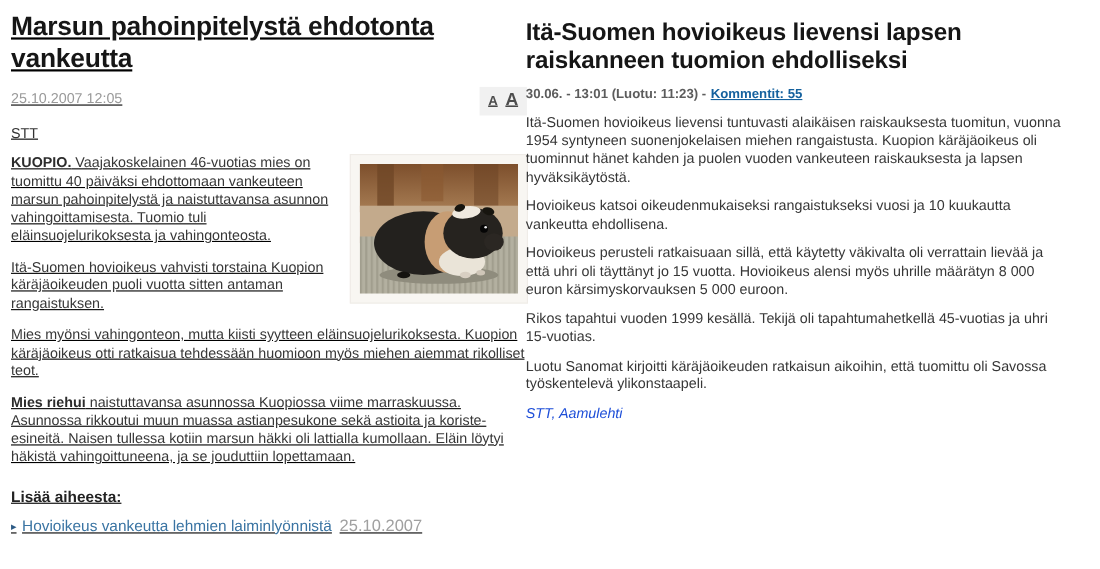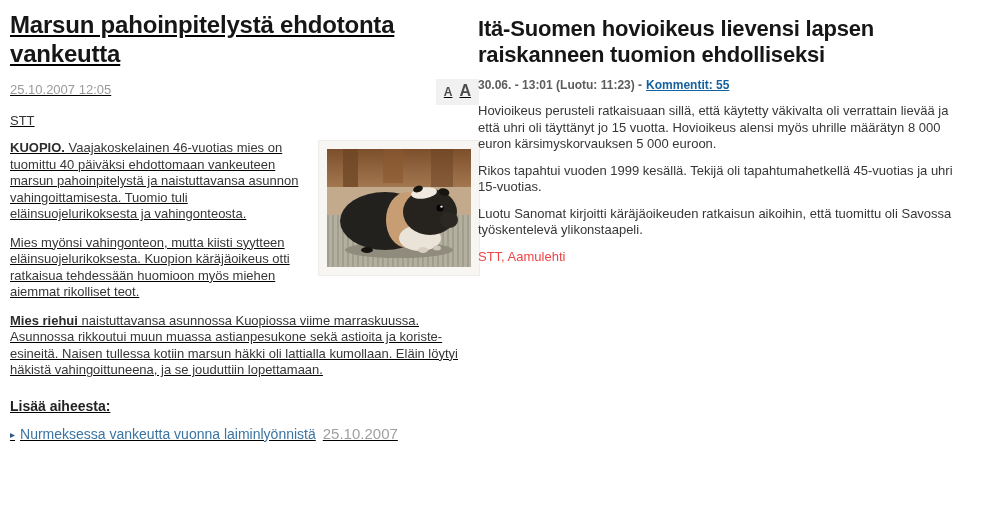--- a/index.html
+++ b/index.html
@@ -27,21 +27,21 @@
   .related-link{color:#3a74a3;text-decoration:none;cursor:pointer;}
   .related-date{color:#a0a0a0;font-size:15px;margin-left:7px;}
 
   
   .col-right{position:absolute;left:478px;top:0;width:494px;}
   .right-title{margin:16px 0 0;font-size:22px;line-height:26px;font-weight:700;color:#161616;width:475px;letter-spacing:-0.2px;}
   .right-meta{margin-top:10px;font-size:12px;font-weight:700;color:#5c5c5c;}
   .comments-link{color:#15619e;text-decoration:underline;cursor:pointer;margin-left:4px;}
   .right-body{margin-top:11px;font-size:13px;line-height:16.5px;color:#373737;width:492px;}
   .right-body p{margin:0 0 10px;}
-  .right-byline{color:#ef4444;margin-top:4px;}
+  .right-byline{font-style:italic;color:#1d4ed8;margin-top:4px;}
 </style>
 </head>
 <body>
 
 <div class="page">
 
   <div class="col-left">
     <h1 class="left-title">Marsun pahoinpitelystä ehdotonta vankeutta</h1>
 
     <div class="meta-row">
@@ -84,38 +84,41 @@
           <ellipse cx="122" cy="71" rx="9" ry="8" fill="#2b2723"></ellipse>
           <circle cx="113" cy="59" r="3.6" fill="#050505"></circle>
           <circle cx="114.5" cy="57.6" r="1.2" fill="#e8e8e8"></circle>
           <ellipse cx="96" cy="101" rx="5" ry="3" fill="#d8cfc2"></ellipse>
           <ellipse cx="110" cy="99" rx="4" ry="2.5" fill="#cfc6b8"></ellipse>
           <ellipse cx="40" cy="101" rx="6" ry="3" fill="#15130f"></ellipse>
         </svg>
       </div>
 
       <p><strong>KUOPIO.</strong><span> Vaajakoskelainen 46-vuotias mies on tuomittu 40 päiväksi ehdottomaan vankeuteen marsun pahoinpitelystä ja naistuttavansa asunnon vahingoittamisesta. Tuomio tuli eläinsuojelurikoksesta ja vahingonteosta.</span></p>
+      <p><strong></strong><span>Itä-Suomen hovioikeus vahvisti torstaina Kuopion käräjäoikeuden puoli vuotta sitten antaman rangaistuksen.</span></p>
       <p><strong></strong><span>Mies myönsi vahingonteon, mutta kiisti syytteen eläinsuojelurikoksesta. Kuopion käräjäoikeus otti ratkaisua tehdessään huomioon myös miehen aiemmat rikolliset teot.</span></p>
       <p><strong>Mies riehui</strong><span> naistuttavansa asunnossa Kuopiossa viime marraskuussa. Asunnossa rikkoutui muun muassa astianpesukone sekä astioita ja koriste-esineitä. Naisen tullessa kotiin marsun häkki oli lattialla kumollaan. Eläin löytyi häkistä vahingoittuneena, ja se jouduttiin lopettamaan.</span></p>
     </div>
 
     <div class="related-heading">Lisää aiheesta:</div>
     <div class="related-row">
-      <span class="arrow-icon">▸</span><a class="related-link">Nurmeksessa vankeutta vuonna laiminlyönnistä</a><span class="related-date">25.10.2007</span>
+      <span class="arrow-icon">▸</span><a class="related-link">Hovioikeus vankeutta lehmien laiminlyönnistä</a><span class="related-date">25.10.2007</span>
     </div>
   </div>
 
   <div class="col-right">
     <h1 class="right-title">Itä-Suomen hovioikeus lievensi lapsen raiskanneen tuomion ehdolliseksi</h1>
 
     <div class="right-meta">
       <span>30.06. - 13:01 (Luotu: 11:23) -</span><a class="comments-link">Kommentit: 55</a>
     </div>
 
     <div class="right-body">
+      <p>Itä-Suomen hovioikeus lievensi tuntuvasti alaikäisen raiskauksesta tuomitun, vuonna 1954 syntyneen suonenjokelaisen miehen rangaistusta. Kuopion käräjäoikeus oli tuominnut hänet kahden ja puolen vuoden vankeuteen raiskauksesta ja lapsen hyväksikäytöstä.</p>
+      <p>Hovioikeus katsoi oikeudenmukaiseksi rangaistukseksi vuosi ja 10 kuukautta vankeutta ehdollisena.</p>
       <p>Hovioikeus perusteli ratkaisuaan sillä, että käytetty väkivalta oli verrattain lievää ja että uhri oli täyttänyt jo 15 vuotta. Hovioikeus alensi myös uhrille määrätyn 8 000 euron kärsimyskorvauksen 5 000 euroon.</p>
       <p>Rikos tapahtui vuoden 1999 kesällä. Tekijä oli tapahtumahetkellä 45-vuotias ja uhri 15-vuotias.</p>
       <p>Luotu Sanomat kirjoitti käräjäoikeuden ratkaisun aikoihin, että tuomittu oli Savossa työskentelevä ylikonstaapeli.</p>
       <p class="right-byline">STT, Aamulehti</p>
     </div>
   </div>
 
 </div>
 
 </body></html>

